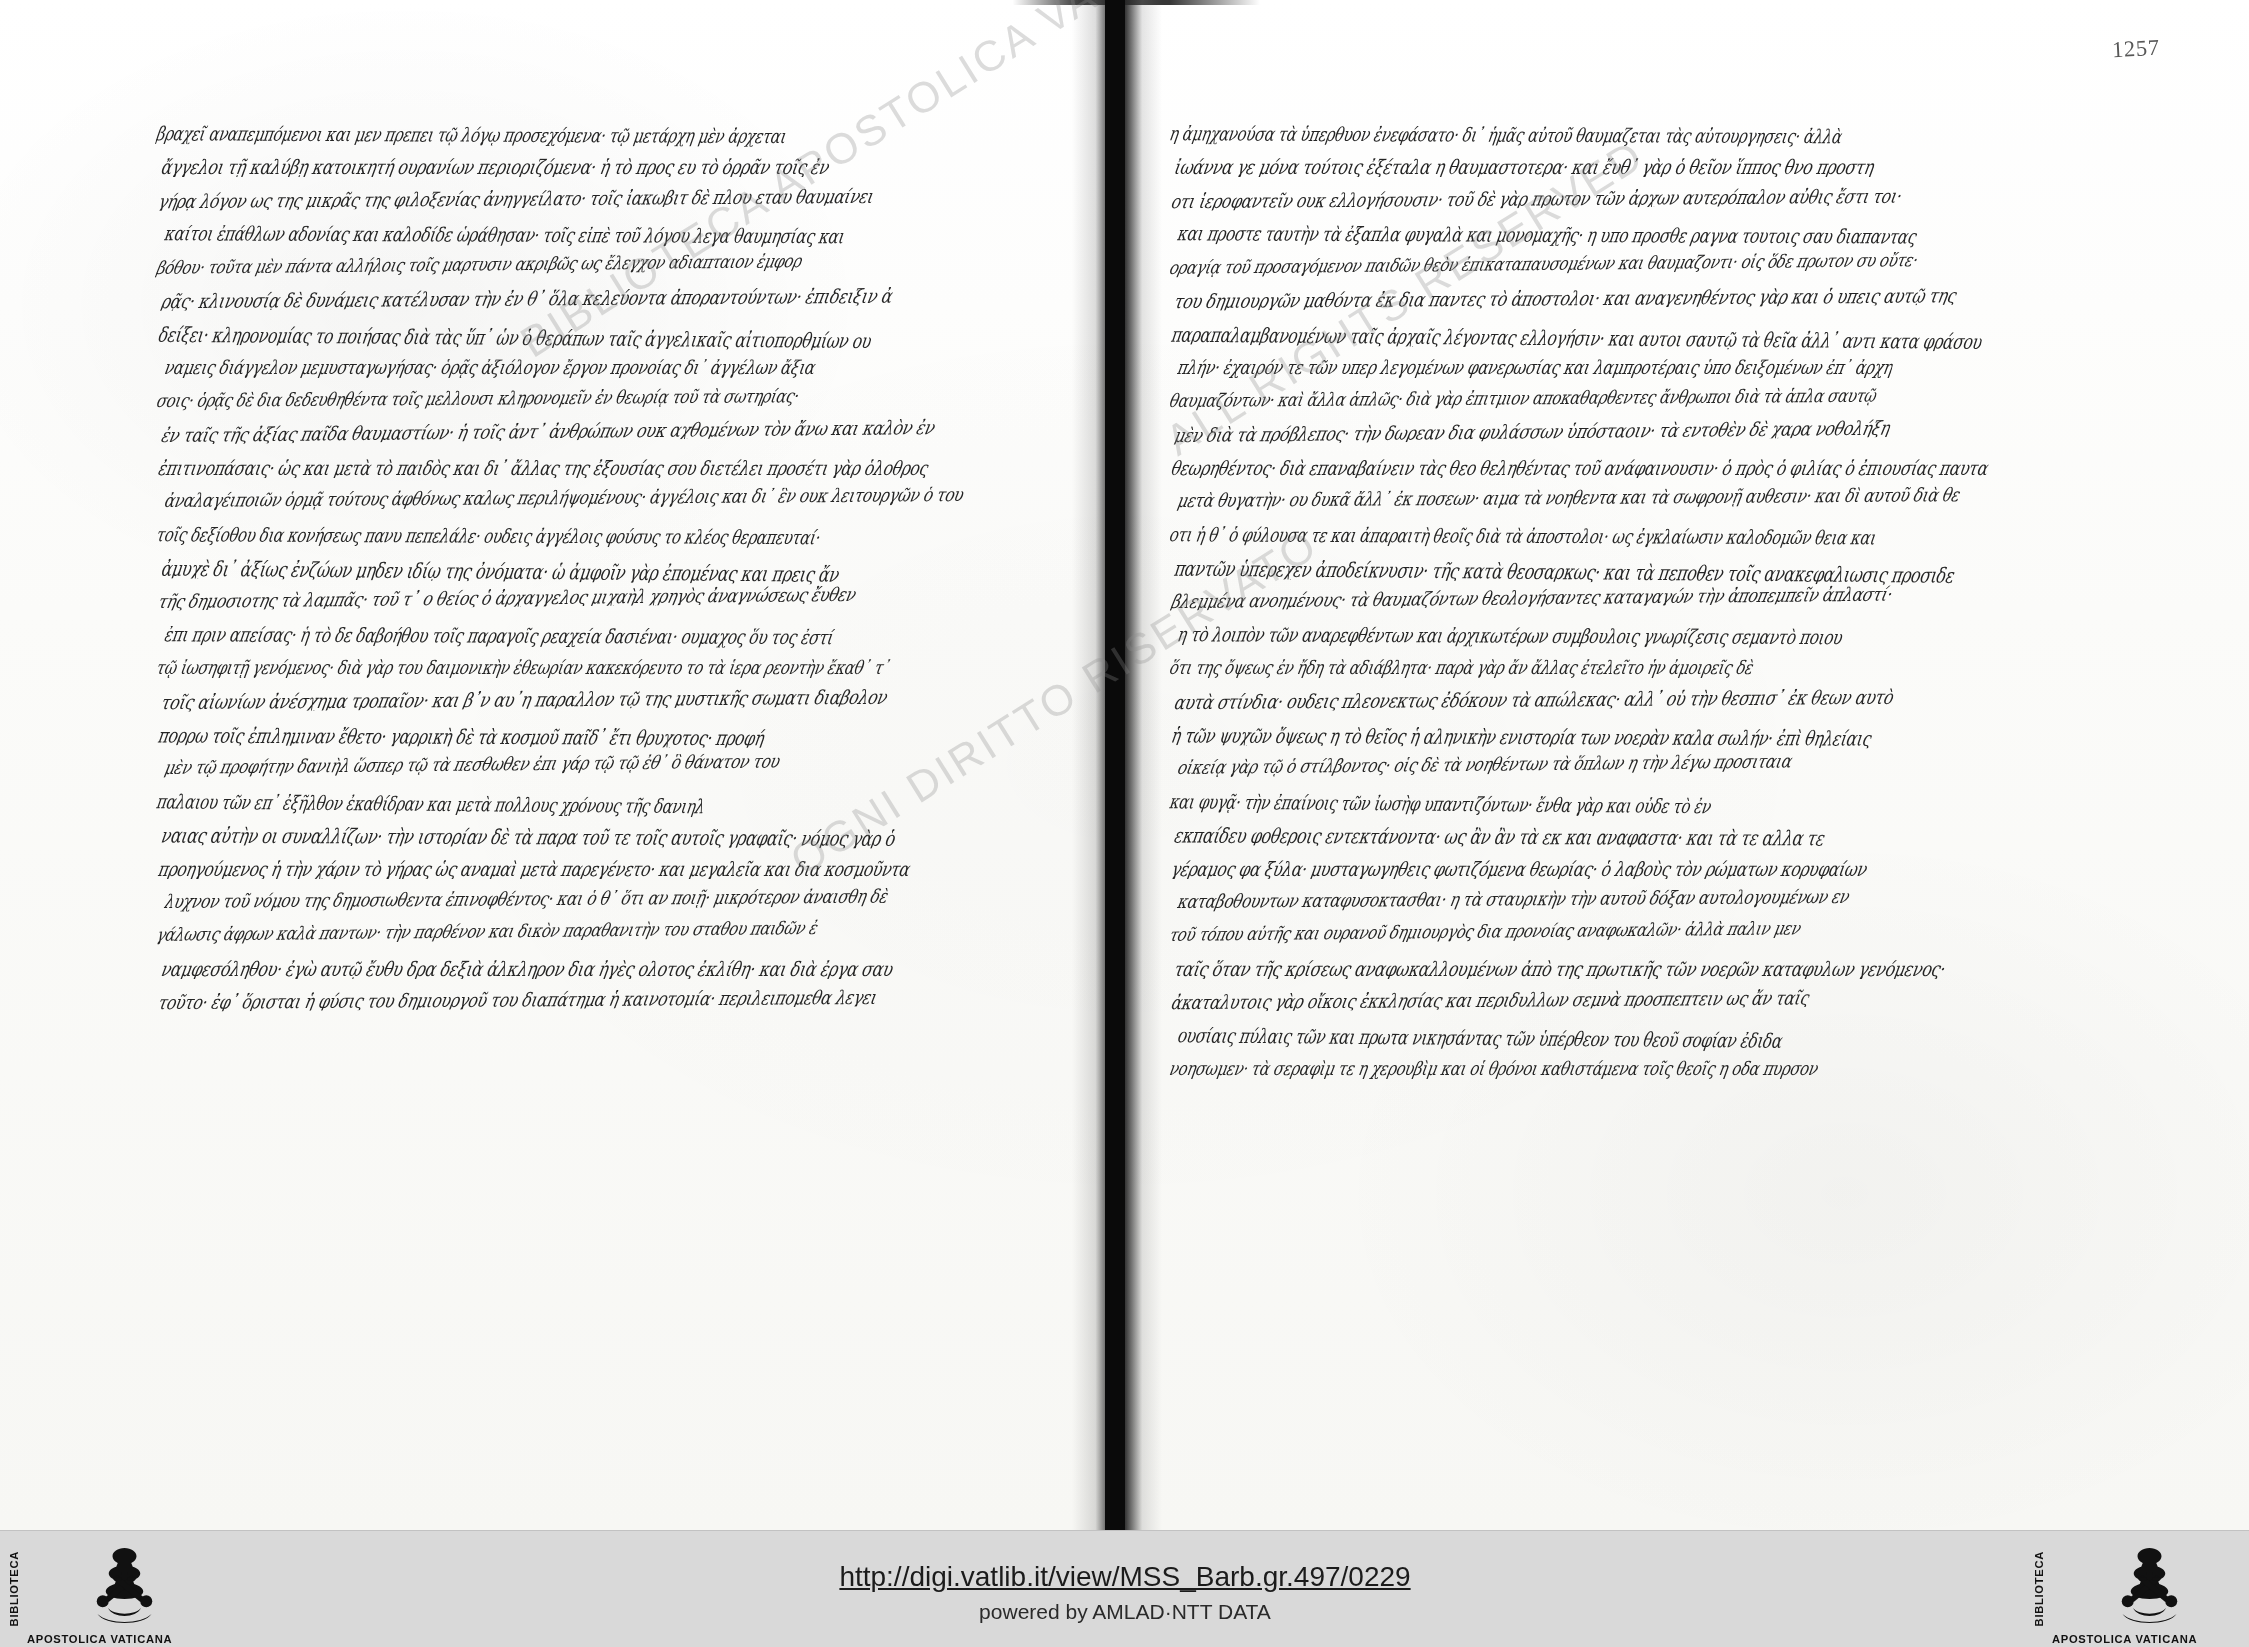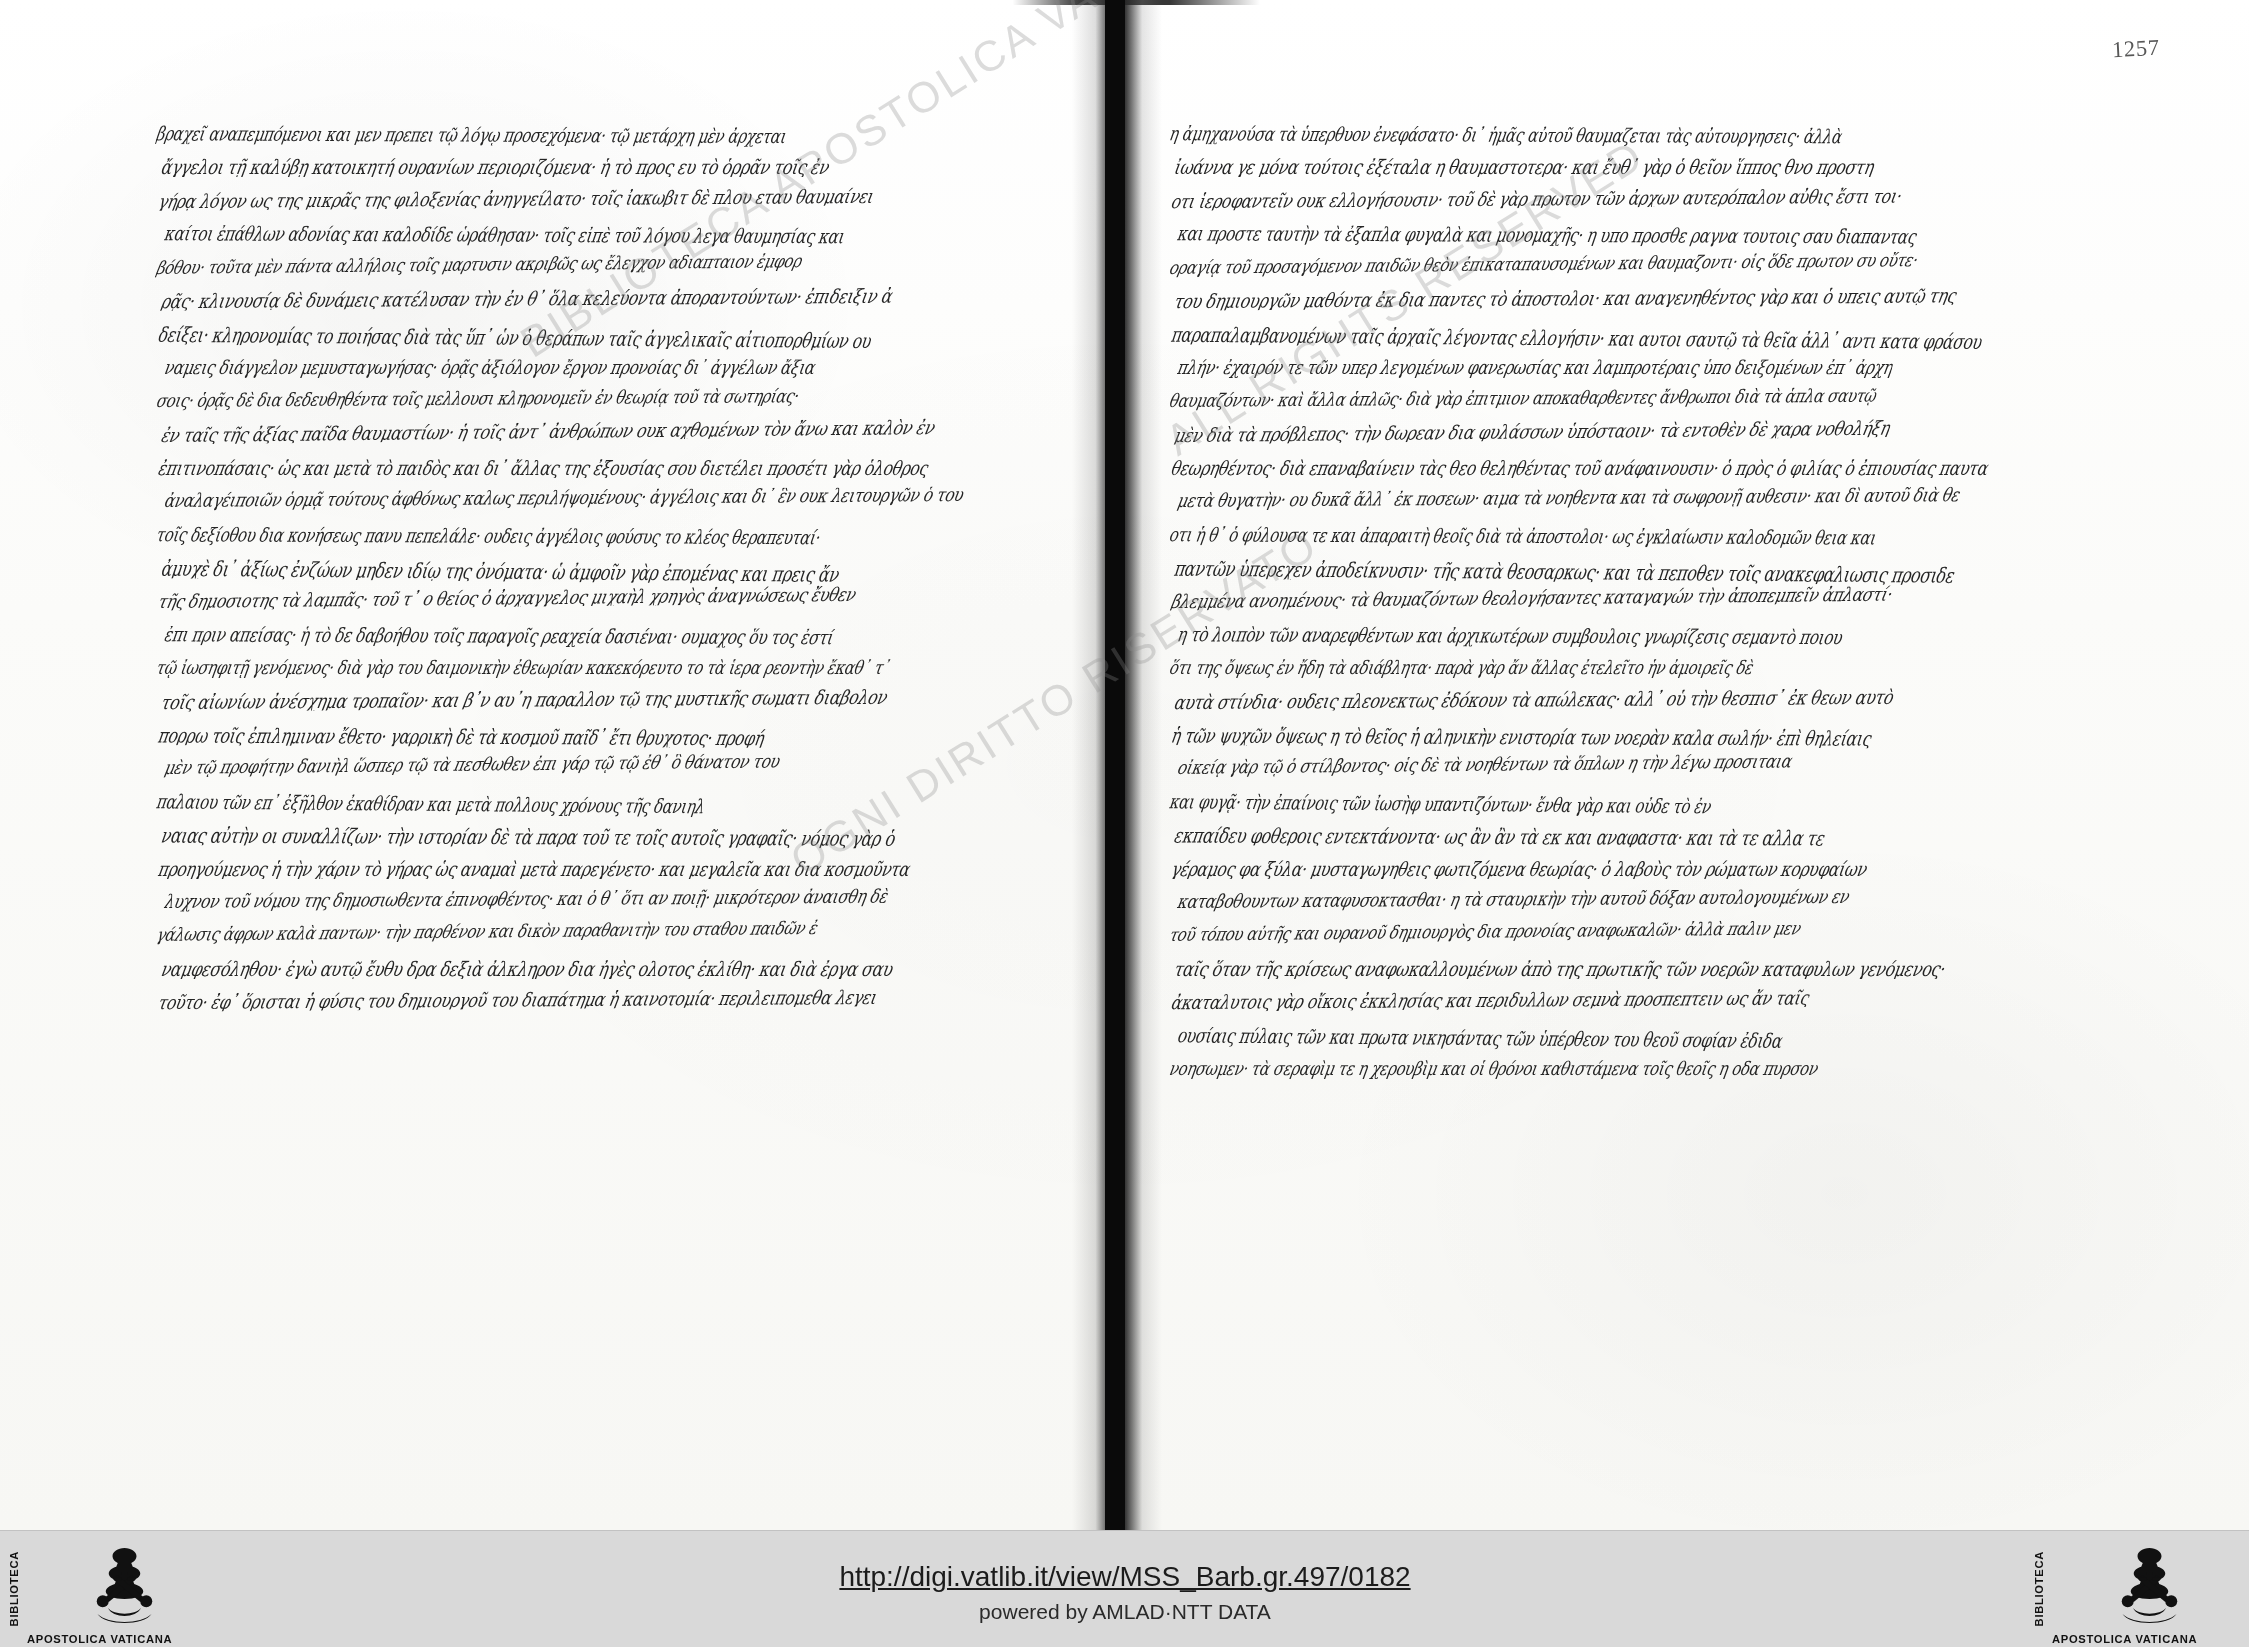--- a/index.html
+++ b/index.html
@@ -428,21 +428,21 @@
 
   <div id="watermark">
     <div class="wm-line" id="wm1">BIBLIOTECA APOSTOLICA VATICANA</div>
     <div class="wm-line" id="wm2">OGNI DIRITTO RISERVATO</div>
     <div class="wm-line" id="wm3">ALL RIGHTS RESERVED</div>
   </div>
 </div>
 
 <div id="footer">
   <div class="footer-inner">
-    <div class="url">http://digi.vatlib.it/view/MSS_Barb.gr.497/0182</div>
+    <div class="url">http://digi.vatlib.it/view/MSS_Barb.gr.497/0229</div>
     <div class="powered">powered by AMLAD·NTT DATA</div>
   </div>
 
   <div class="emblem" id="emblem-left">
     <div class="ring-text">
       <span class="t-left">BIBLIOTECA</span>
       <span class="t-bottom">APOSTOLICA VATICANA</span>
     </div>
     <svg class="crest" viewBox="0 0 132 132">
       <g fill="#111111">

